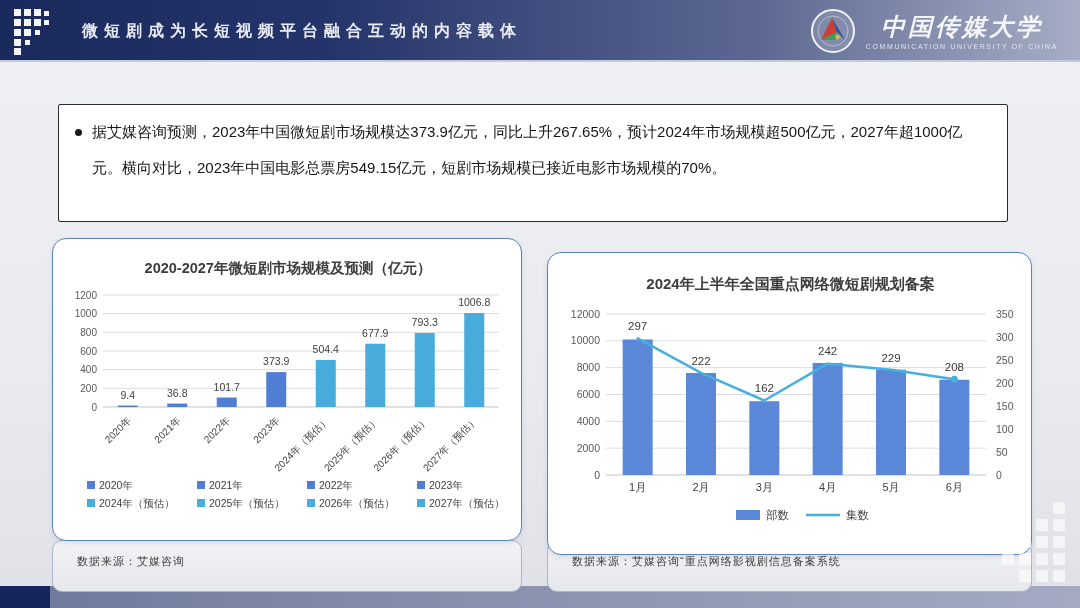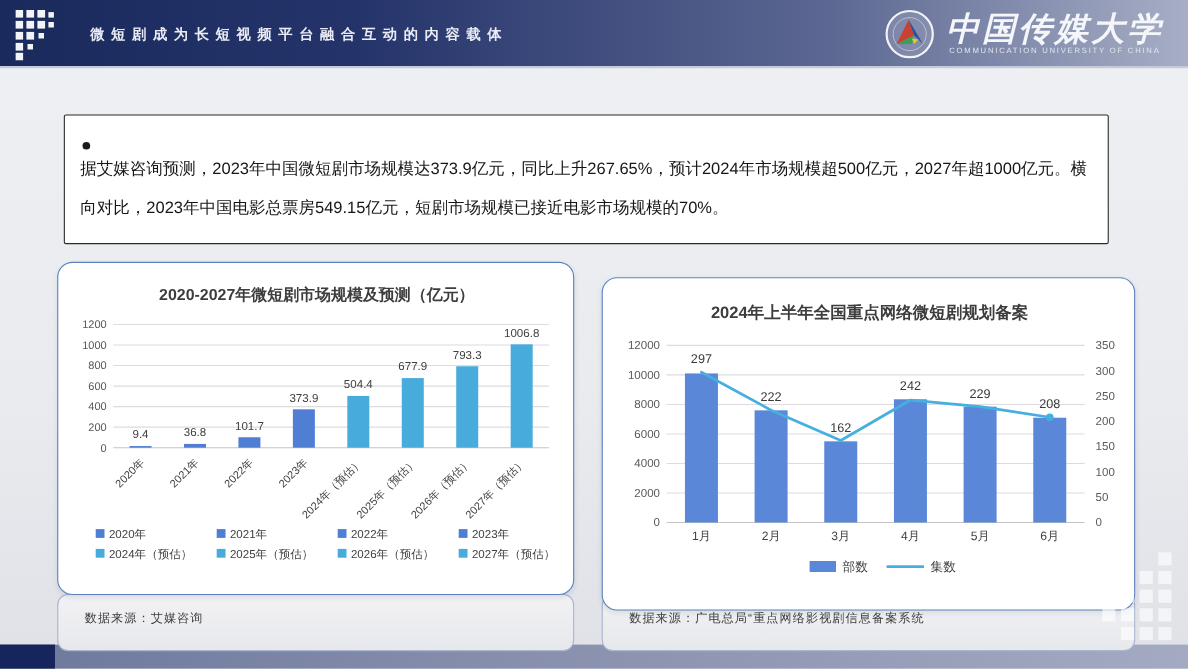--- a/index.html
+++ b/index.html
@@ -12,36 +12,36 @@
   
   .header {
     position:absolute; left:0; top:0; width:1080px; height:62px;
     background:linear-gradient(90deg,#1b2a5c 0%,#24336a 30%,#5c6892 70%,#a7aec5 100%);
     border-bottom:2px solid #c3cadb;
     display:flex; align-items:center;
   }
   .dotgrid { position:absolute; left:14px; top:9px; }
   .page-title {
     position:absolute; left:82px; top:0; height:62px; line-height:62px;
-    color:#e9ecf4; font-size:13px; font-weight:bold; letter-spacing:6px;
+    color:#e9ecf4; font-size:16px; font-weight:bold; letter-spacing:6px;
   }
   .logo-wrap { position:absolute; right:22px; top:7px; height:48px; display:flex; align-items:center; gap:10px; }
   .logo-text { display:flex; flex-direction:column; align-items:center; }
   .logo-cn {
-    color:#f5f6fa; font-size:30px; font-weight:bold; font-style:italic;
+    color:#f5f6fa; font-size:24px; font-weight:bold; font-style:italic;
     font-family:"Liberation Serif","DejaVu Serif",serif; letter-spacing:3px; line-height:28px;
   }
   .logo-en { color:#e2e6f0; font-size:7px; letter-spacing:1.6px; margin-top:2px; }
   
   .summary-box {
     position:absolute; left:58px; top:104px; width:950px; height:118px;
     background:#ffffff; border:1.4px solid #2b2b2b; border-radius:2px;
     padding:9px 16px 0 14px;
   }
-  .bullet-row { display:flex; align-items:flex-start;flex-direction:column; }
+  .bullet-row { display:flex; align-items:flex-start; }
   .bullet-dot {
     width:7px; height:7px; border-radius:50%; background:#1a1a1a;
     margin:15px 10px 0 2px; flex:0 0 auto;
   }
   .bullet-text { font-size:15px; color:#161616; line-height:36px; }
   
   .card {
     position:absolute; top:238px; height:303px; background:#ffffff;
     border:1.5px solid #5b82bc; border-radius:14px; z-index:2;
     box-shadow:0 2px 5px rgba(60,80,120,0.12);
@@ -223,21 +223,21 @@
         <text x="218" y="266" font-size="11.5" fill="#404040">部数</text>
         <line x1="258" y1="262" x2="292" y2="262" stroke="#45b0e0" stroke-width="2.5"></line>
         <text x="298" y="266" font-size="11.5" fill="#404040">集数</text>
       </svg></div>
 </div>
 
 <div class="footer-strip strip-left">
   <span class="source-text">数据来源：艾媒咨询</span>
 </div>
 <div class="footer-strip strip-right">
-  <span class="source-text">数据来源：广电总局“重点网络影视剧信息备案系统</span>
+  <span class="source-text">数据来源：艾媒咨询“重点网络影视剧信息备案系统</span>
 </div>
 
 <div class="bottom-bar"></div>
 <div class="bottom-bar-accent"></div>
 <svg class="corner-grid" width="76" height="82">
   <g fill="rgba(255,255,255,0.62)">
     <rect x="51" y="0" width="12" height="12"></rect>
     <rect x="34" y="17" width="12" height="12"></rect>
       <rect x="51" y="17" width="12" height="12"></rect>
     <rect x="17" y="34" width="12" height="12"></rect>

